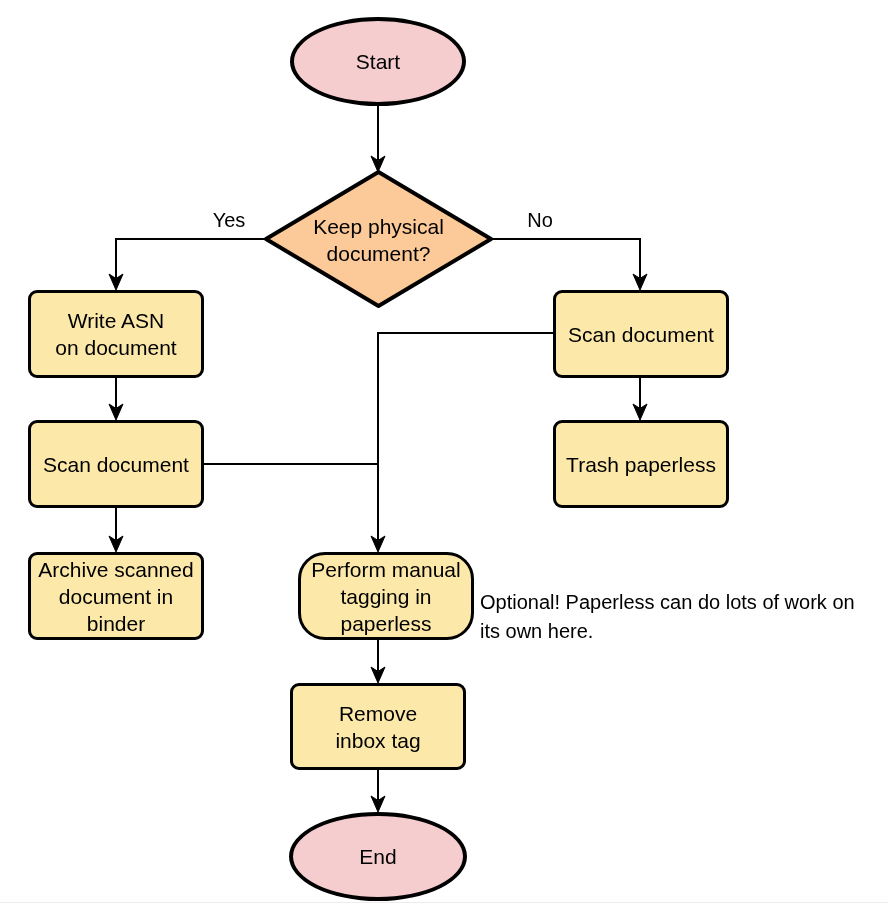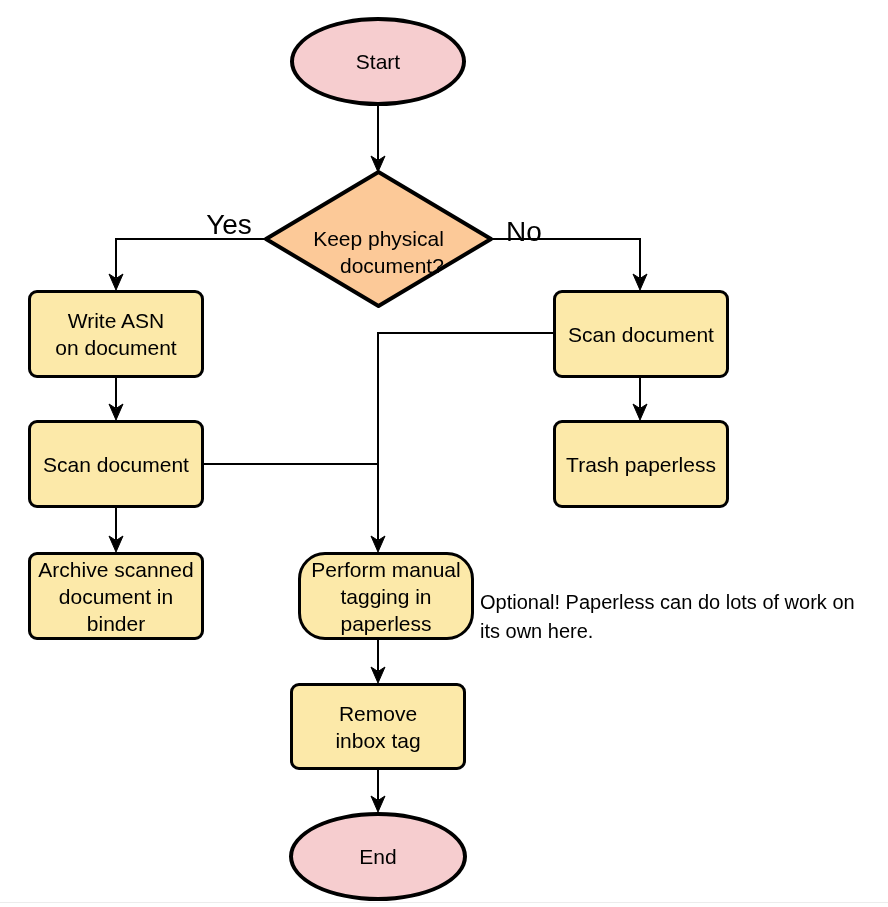--- a/index.html
+++ b/index.html
@@ -60,21 +60,21 @@
     display: flex;
     align-items: center;
     justify-content: center;
     text-align: center;
     white-space: pre-line;
     font-size: 21px;
     line-height: 27px;
   }
   .edge-label {
     position: absolute;
-    font-size: 28px;
+    font-size: 20px;
     text-align: center;
   }
   .annotation {
     position: absolute;
     font-size: 20px;
     line-height: 29px;
     white-space: pre-line;
   }
   .hairline {
     position: absolute;
@@ -111,25 +111,25 @@
     <path class="arrowhead" d="M640 420 L633 404 L640 408.5 L647 404 Z"></path>
     <path class="arrowhead" d="M378 552 L371 536 L378 540.5 L385 536 Z"></path>
     <path class="arrowhead" d="M378 683 L371 667 L378 671.5 L385 667 Z"></path>
     <path class="arrowhead" d="M378 812 L371 796 L378 800.5 L385 796 Z"></path>
 
     <polygon class="decision-shape" points="378.5,172 491,239 378.5,306 266,239"></polygon>
   </svg>
 
   <div class="node terminal" style="left:290px; top:17px; width:176px; height:89px;">Start</div>
 
-  <div class="decision-label" style="left:278px; top:224px; width:201px; height:55px;text-align:right;">Keep physical
+  <div class="decision-label" style="left:278px; top:212px; width:201px; height:55px;">Keep physical
 document?</div>
 
   <div class="edge-label" style="left:200px; top:209px; width:58px;">Yes</div>
-  <div class="edge-label" style="left:503px; top:209px; width:42px;margin-top:7px;">No</div>
+  <div class="edge-label" style="left:519px; top:209px; width:42px;">No</div>
 
   <div class="node process" style="left:28px; top:290px; width:176px; height:88px;">Write ASN
 on document</div>
   <div class="node process" style="left:28px; top:420px; width:176px; height:88px;">Scan document</div>
   <div class="node process" style="left:28px; top:552px; width:176px; height:88px;">Archive scanned
 document in
 binder</div>
   <div class="node process" style="left:553px; top:290px; width:176px; height:88px;">Scan document</div>
   <div class="node process" style="left:553px; top:420px; width:176px; height:88px;">Trash paperless</div>
   <div class="node process" style="left:298px; top:552px; width:176px; height:88px;border-radius:27px;">Perform manual

